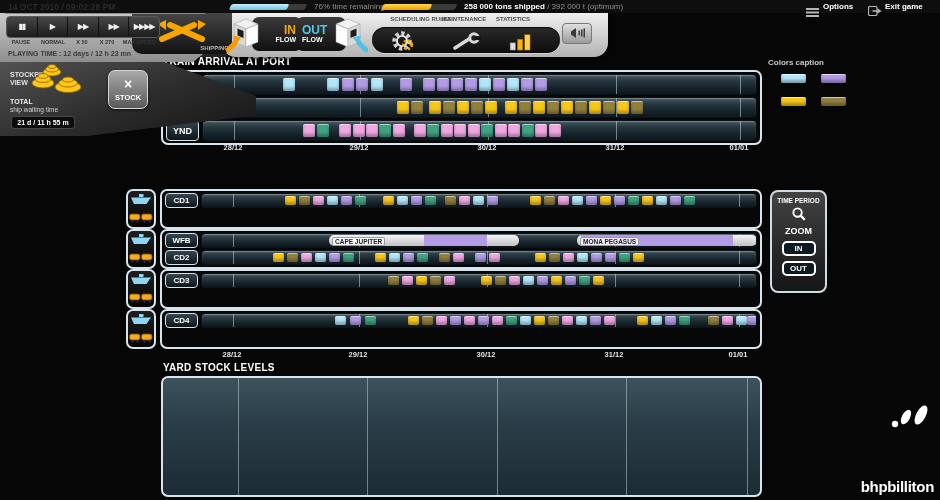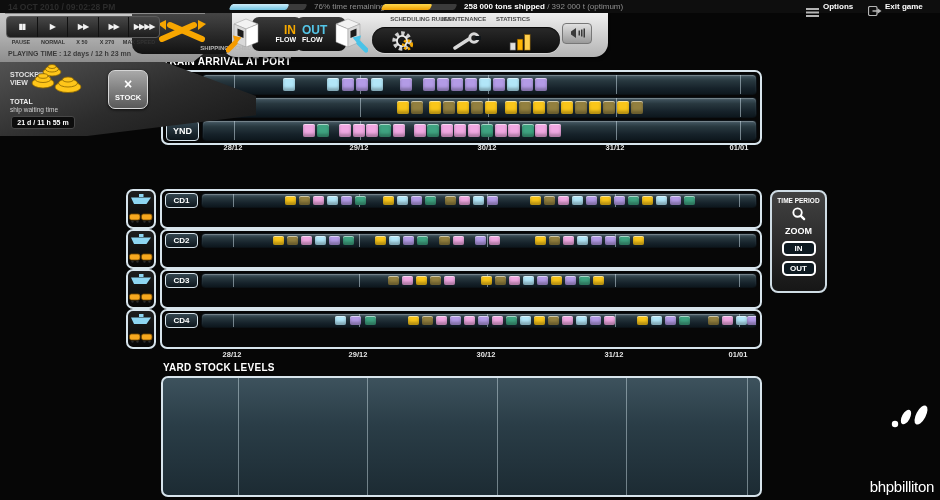--- a/index.html
+++ b/index.html
@@ -125,21 +125,21 @@
   .ygline{position:absolute;top:0;bottom:0;width:1px;background:rgba(214,232,240,.45);}
 
   
   .footer-tabs{position:absolute;left:409px;top:484px;width:130px;height:16px;z-index:6;display:flex;align-items:center;
       background:linear-gradient(180deg,#757575,#383838);clip-path:polygon(10px 0,120px 0,130px 16px,0 16px);}
   .ft{flex:1;text-align:center;font-size:8.5px;font-weight:bold;cursor:pointer;}
   .ft-warning{color:#f6e14a;}
   .ft-events{color:#80e4bf;}
   .ft-div{width:2px;height:12px;background:#fff;}
   .brand{position:absolute;right:6px;bottom:6px;z-index:6;text-align:right;}
-  .brand-text{font-size:15px;font-weight:normal;color:#fff;letter-spacing:-.3px;line-height:14px;margin-top:47px;}
+  .brand-text{font-size:15px;font-weight:bold;color:#fff;letter-spacing:-.3px;line-height:14px;margin-top:47px;}
 </style>
 </head>
 <body>
 
 <div class="stage">
 
   <div class="topbar">
     <div class="pbar" style="left:230px;width:76px;">
       <div class="pfill fill-blue" id="fill-time" style="width: 76%;"></div>
     </div>
@@ -371,20 +371,29 @@
       </div>
     </div>
   <div id="train-axis" class="axis" style="left:202px;top:143px;width:557px;">
       <div class="tick" style="left: 11px;">28/12</div>
       <div class="tick" style="left: 137px;">29/12</div>
       <div class="tick" style="left: 265px;">30/12</div>
       <div class="tick" style="left: 393px;">31/12</div>
       <div class="tick" style="left: 517px;">01/01</div>
     </div>
 
+  <div class="caption">
+    <div class="cap-title">Colors caption</div>
+    <div id="cap-swatches">
+        <div class="sw" style="left: 13px; top: 16px; background: rgb(178, 230, 248);"></div>
+        <div class="sw" style="left: 53px; top: 16px; background: rgb(179, 155, 230);"></div>
+        <div class="sw" style="left: 13px; top: 39px; background: rgb(249, 198, 26);"></div>
+        <div class="sw" style="left: 53px; top: 39px; background: rgb(147, 128, 63);"></div>
+      </div>
+  </div>
 
   <div id="rake-groups">
       <div class="rk-wrap">
         <div class="icon-box">
           <span><svg width="22" height="11" viewBox="0 0 22 11">
               <path d="M1 3.5 h20 l-4.5 6.5 H4 Z" fill="#8ed6f2"></path>
               <rect x="9" y="0" width="4.5" height="3" fill="#8ed6f2"></rect>
             </svg></span>
           <span><svg width="24" height="10" viewBox="0 0 24 10">
               <rect x="0.5" y="1" width="10.5" height="6" rx="2" fill="#f7a81f" stroke="#7a4d00" stroke-width="0.8"></rect>
@@ -444,20 +453,38 @@
               <rect x="0.5" y="1" width="10.5" height="6" rx="2" fill="#f7a81f" stroke="#7a4d00" stroke-width="0.8"></rect>
               <rect x="12.5" y="1" width="10.5" height="6" rx="2" fill="#f7a81f" stroke="#7a4d00" stroke-width="0.8"></rect>
               <circle cx="3.5" cy="8.6" r="1.2" fill="#2a2a2a"></circle>
               <circle cx="8.5" cy="8.6" r="1.2" fill="#2a2a2a"></circle>
               <circle cx="15.5" cy="8.6" r="1.2" fill="#2a2a2a"></circle>
               <circle cx="20.5" cy="8.6" r="1.2" fill="#2a2a2a"></circle>
             </svg></span>
         </div>
         <div class="rk-box">
           <div class="c-row-sm">
+            <div class="row-label">WFB</div>
+            <div class="track">
+              <div class="gline" style="left: 31px;"></div>
+              <div class="gline" style="left: 157px;"></div>
+              <div class="gline" style="left: 285px;"></div>
+              <div class="gline" style="left: 413px;"></div>
+              <div class="gline" style="left: 537px;"></div>
+              <div class="shipbar" style="left: 127px; width: 190px;">
+                <div class="shipseg" style="left: 95px; width: 63px; background: rgb(179, 155, 230);"></div>
+                <div class="shiplabel">CAPE JUPITER</div>
+              </div>
+              <div class="shipbar" style="left: 375px; width: 180px;">
+                <div class="shipseg" style="left: 4px; width: 152px; background: rgb(179, 155, 230);"></div>
+                <div class="shiplabel">MONA PEGASUS</div>
+              </div>
+            </div>
+          </div>
+          <div class="c-row-sm">
             <div class="row-label">CD2</div>
             <div class="track">
               <div class="gline" style="left: 31px;"></div>
               <div class="gline" style="left: 157px;"></div>
               <div class="gline" style="left: 285px;"></div>
               <div class="gline" style="left: 413px;"></div>
               <div class="gline" style="left: 537px;"></div>
               <div class="blk blk-rake" style="left: 71px; background: rgb(249, 198, 26);"></div>
               <div class="blk blk-rake" style="left: 85px; background: rgb(147, 128, 63);"></div>
               <div class="blk blk-rake" style="left: 99px; background: rgb(240, 168, 226);"></div>

